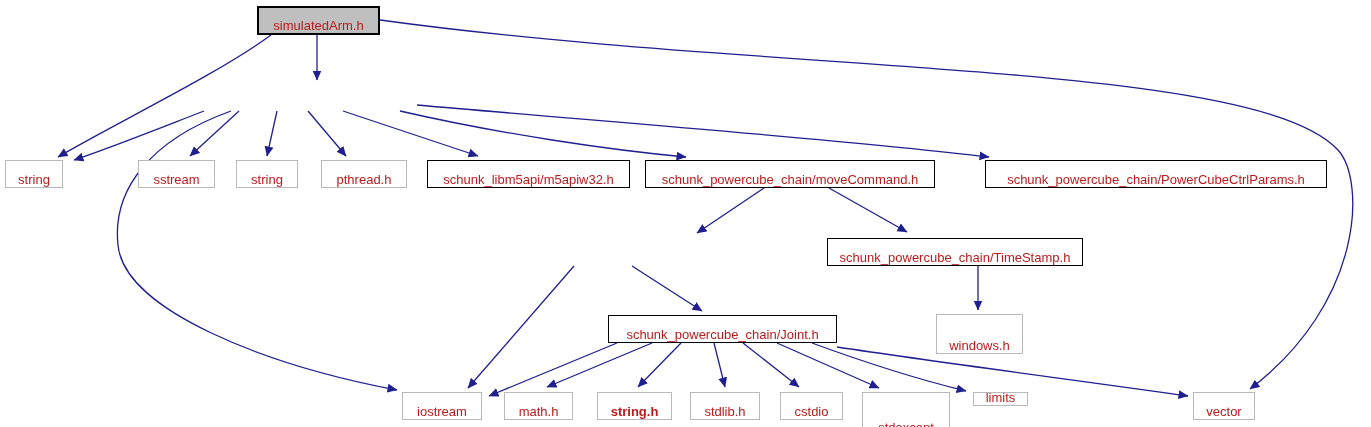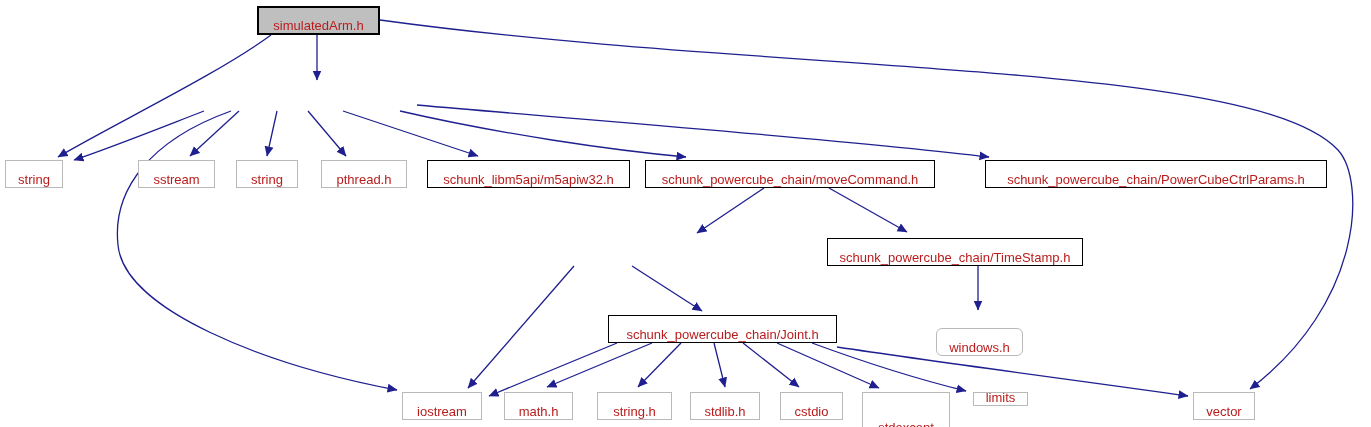--- a/index.html
+++ b/index.html
@@ -99,30 +99,30 @@
     </div>
   <div class="node internal" style="left: 985px; top: 160px; width: 342px; height: 28px;">
       <span>schunk_powercube_chain/PowerCubeCtrlParams.h</span>
     </div>
   <div class="node internal" style="left: 827px; top: 238px; width: 256px; height: 28px;">
       <span>schunk_powercube_chain/TimeStamp.h</span>
     </div>
   <div class="node internal" style="left: 608px; top: 315px; width: 229px; height: 28px;">
       <span>schunk_powercube_chain/Joint.h</span>
     </div>
-  <div class="node external" style="left: 936px; top: 328px; width: 87px; height: 28px; border-radius: 6px;">
+  <div class="node external" style="left: 936px; top: 314px; width: 87px; height: 40px;">
       <span>windows.h</span>
     </div>
   <div class="node external" style="left: 402px; top: 392px; width: 80px; height: 28px;">
       <span>iostream</span>
     </div>
   <div class="node external" style="left: 504px; top: 392px; width: 69px; height: 28px;">
       <span>math.h</span>
     </div>
-  <div class="node external" style="left: 597px; top: 392px; width: 75px; height: 28px;">
+  <div class="node external" style="left: 597px; top: 392px; width: 75px; height: 28px; font-weight: bold;">
       <span>string.h</span>
     </div>
   <div class="node external" style="left: 690px; top: 392px; width: 70px; height: 28px;">
       <span>stdlib.h</span>
     </div>
   <div class="node external" style="left: 780px; top: 392px; width: 63px; height: 28px;">
       <span>cstdio</span>
     </div>
   <div class="node external" style="left: 862px; top: 392px; width: 88px; height: 44px;">
       <span>stdexcept</span>

